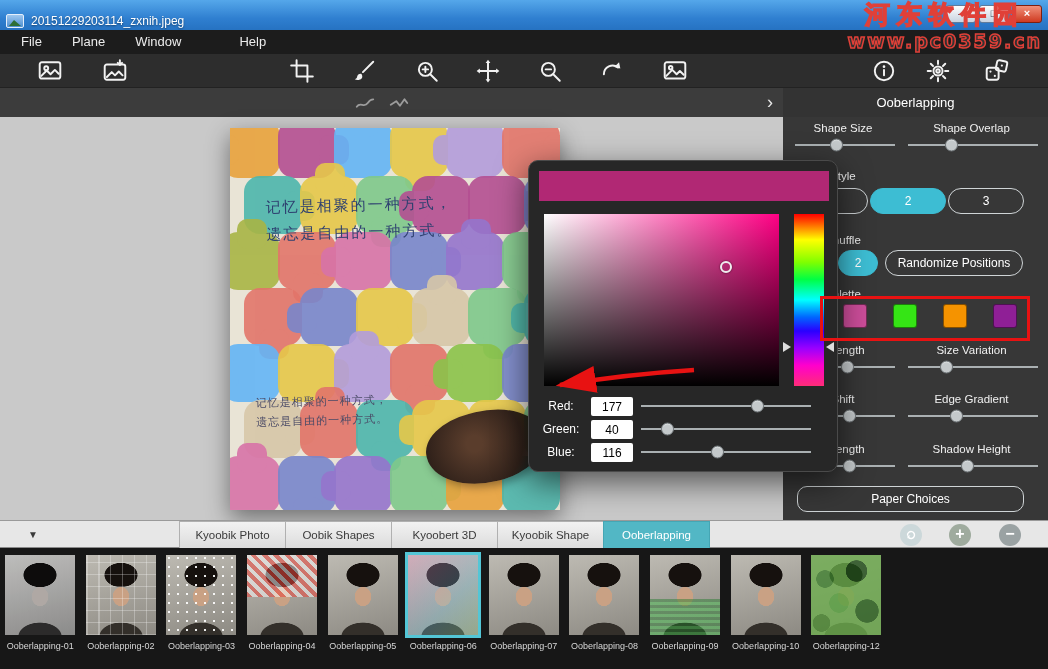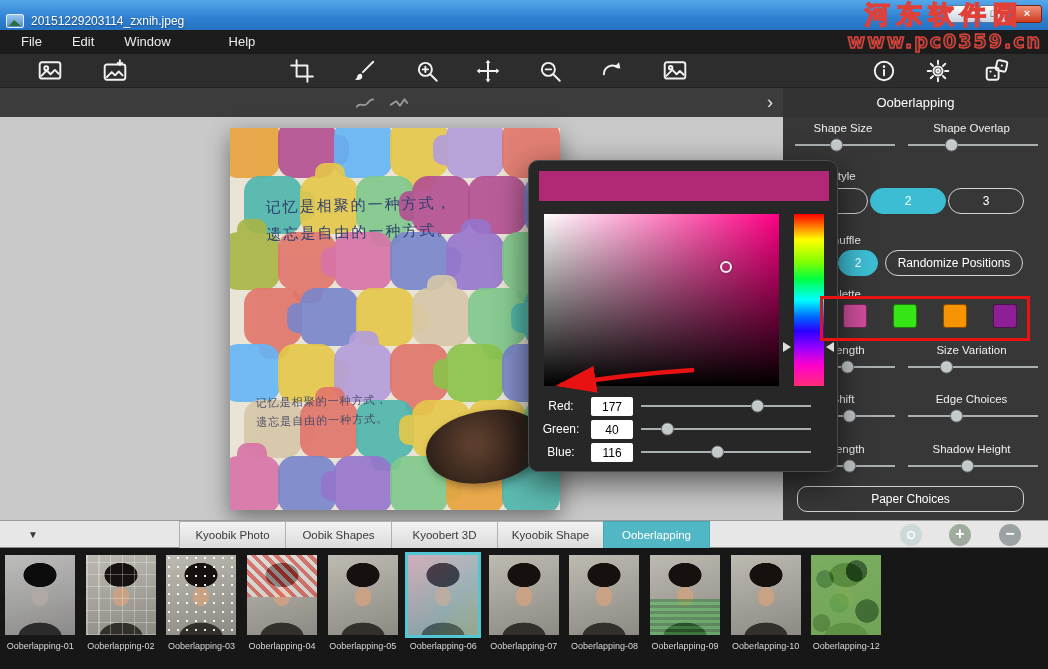--- a/index.html
+++ b/index.html
@@ -161,21 +161,21 @@
     <span class="win-title">20151229203114_zxnih.jpeg</span>
     <div class="winbtns">
       <div class="winbtn">–</div>
       <div class="winbtn">□</div>
       <div class="winbtn close">×</div>
     </div>
   </div>
 
   <div class="menubar">
       <span class="menu-item">File</span>
-      <span class="menu-item">Edit</span>
+      <span class="menu-item">Plane</span>
       <span class="menu-item">Window</span>
       <span class="menu-item">Help</span>
     </div>
 
   <div class="toolbar">
       <div class="tool" style="left: 37px;"><svg class="ic" viewBox="0 0 24 24">
           <rect x="2.5" y="4" width="19" height="15" rx="2"></rect>
           <circle cx="8.5" cy="9.5" r="1.8"></circle>
           <path d="M4 16.5l5-5 3.5 3.5 4-4 3.5 3.5"></path>
         </svg></div>
@@ -343,21 +343,21 @@
     <div class="slider" style="left:12px;top:272px;width:100px">
         <div class="track"></div>
         <div class="knob" style="left: calc(53% - 7px);"></div>
       </div>
     <div class="slider" style="left:125px;top:272px;width:130px">
         <div class="track"></div>
         <div class="knob" style="left: calc(30% - 7px);"></div>
       </div>
 
     <div class="plabel" style="left:10px;top:305px;width:100px">Shift</div>
-    <div class="plabel" style="left:120px;top:305px;width:137px">Edge Choices</div>
+    <div class="plabel" style="left:120px;top:305px;width:137px">Edge Gradient</div>
     <div class="slider" style="left:12px;top:321px;width:100px">
         <div class="track"></div>
         <div class="knob" style="left: calc(55% - 7px);"></div>
       </div>
     <div class="slider" style="left:125px;top:321px;width:130px">
         <div class="track"></div>
         <div class="knob" style="left: calc(38% - 7px);"></div>
       </div>
 
     <div class="plabel" style="left:10px;top:355px;width:100px">Strength</div>

